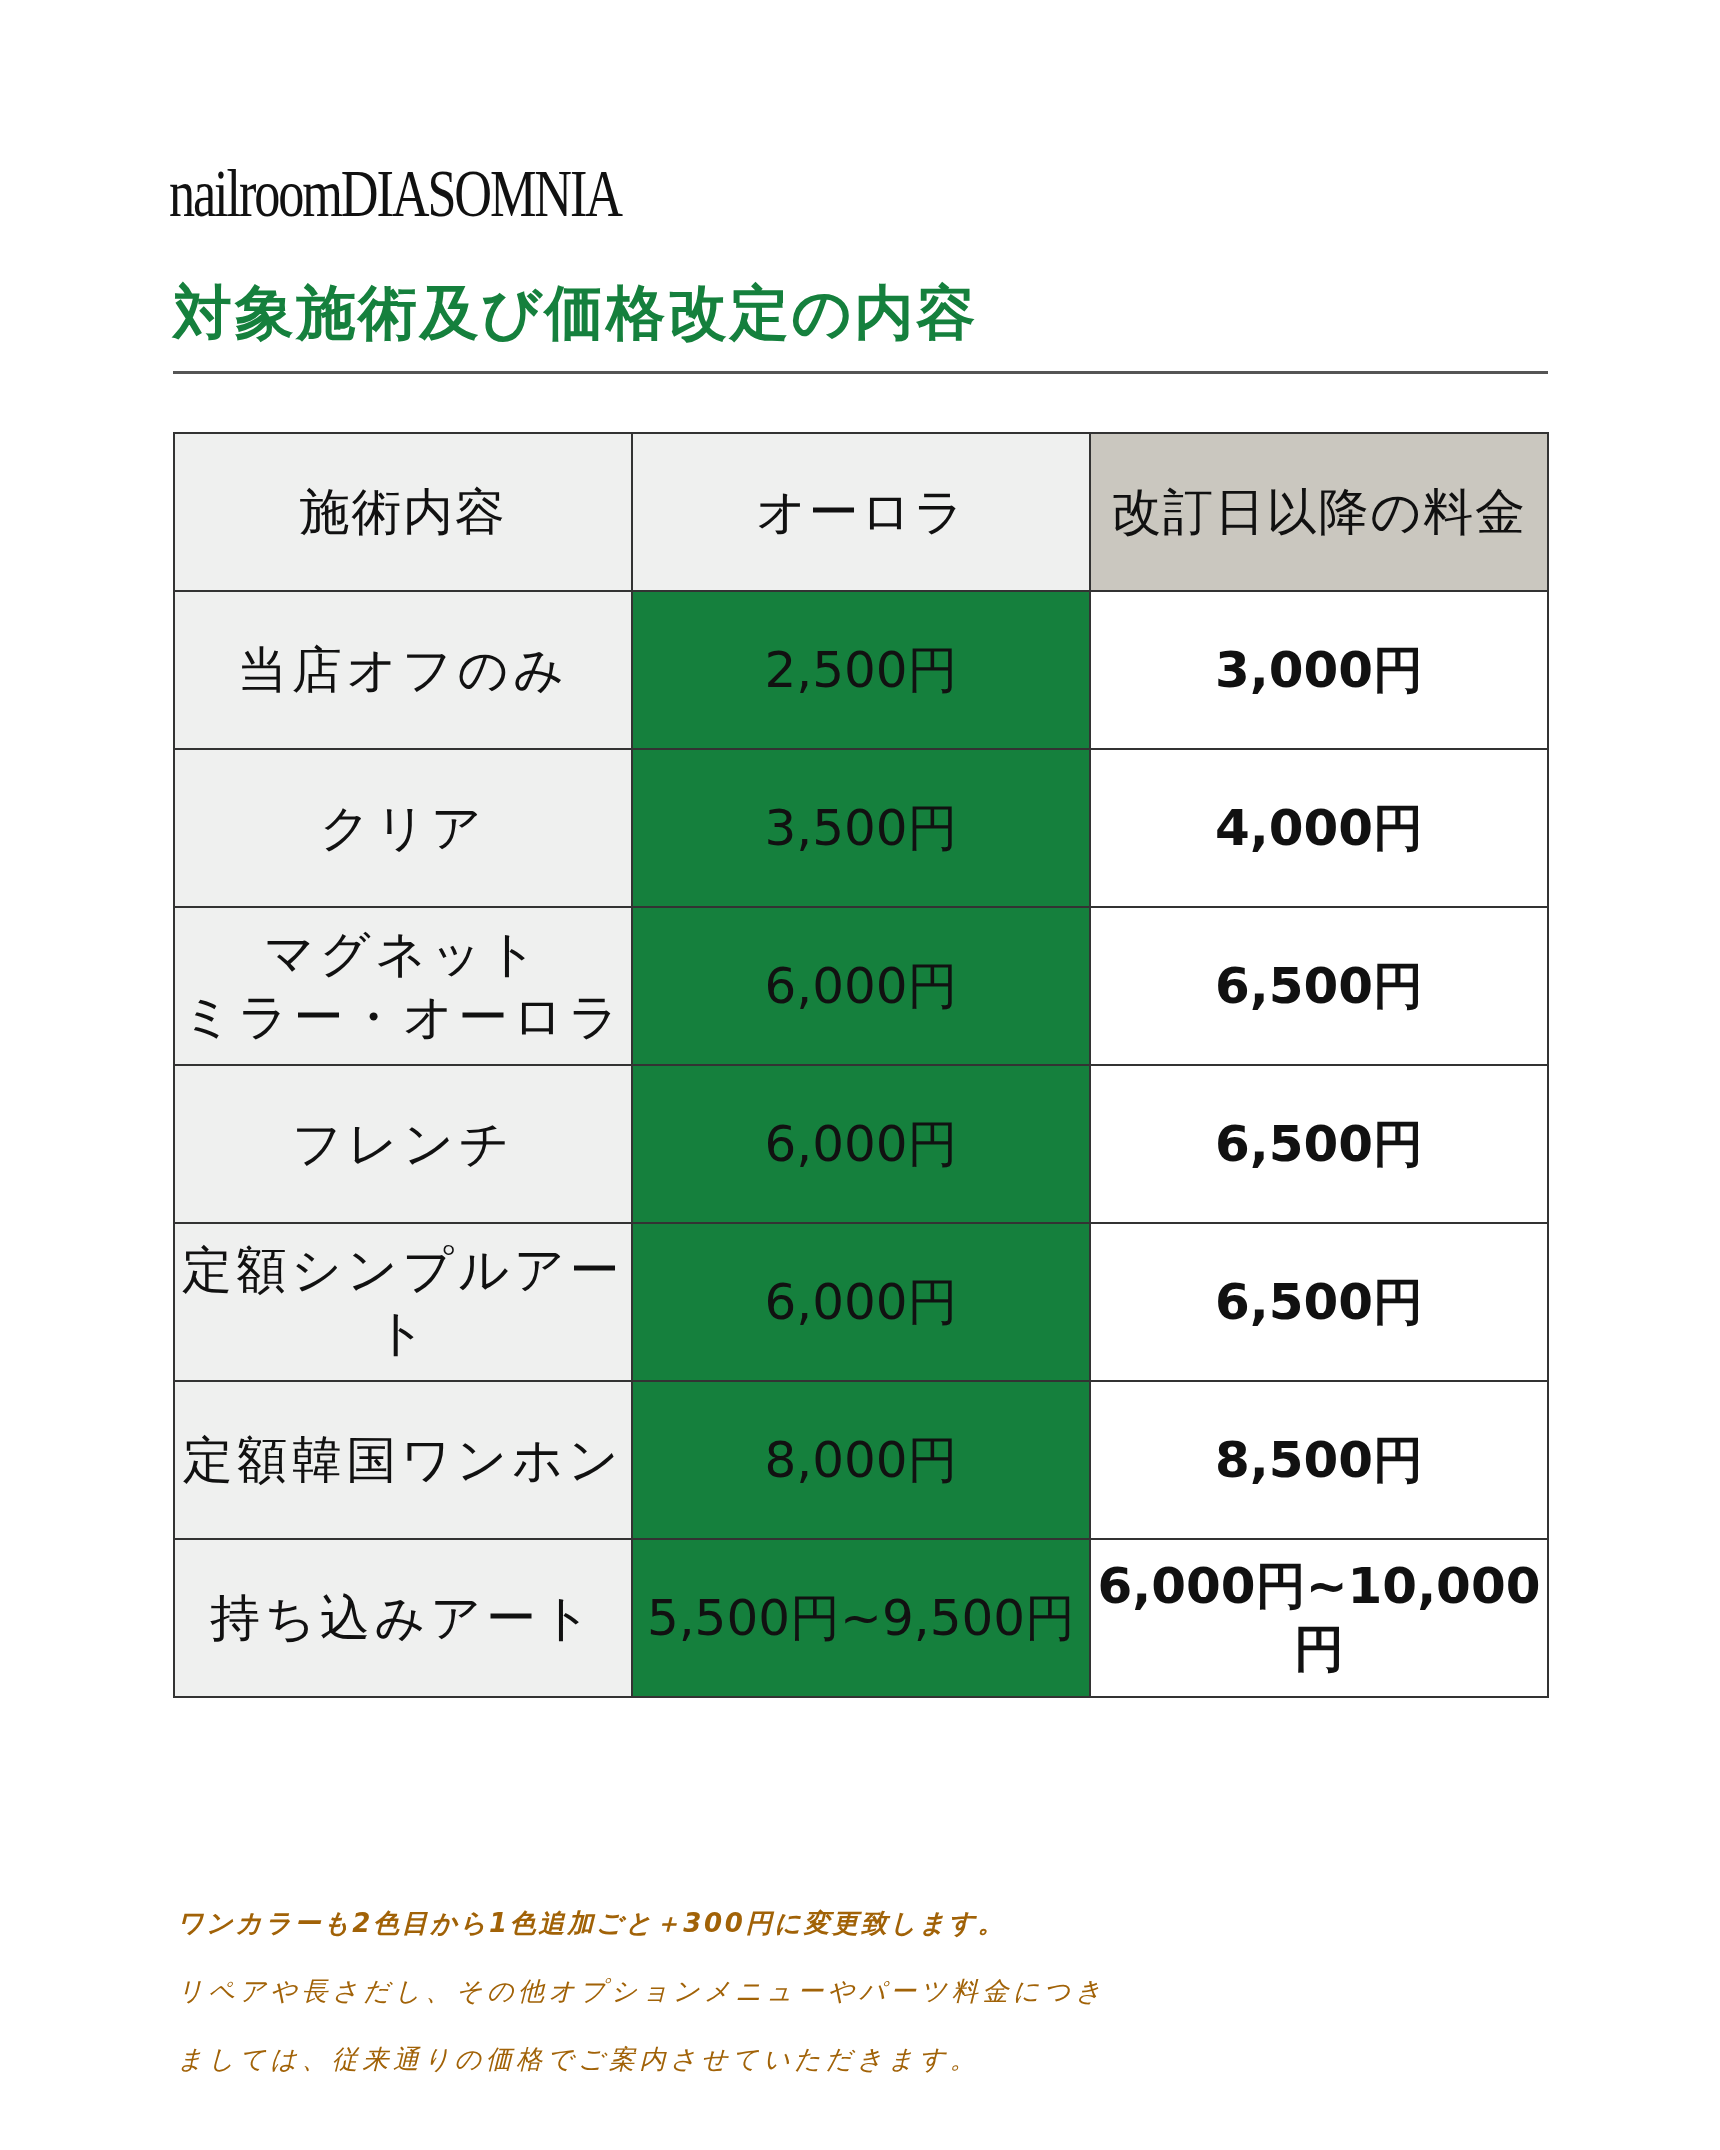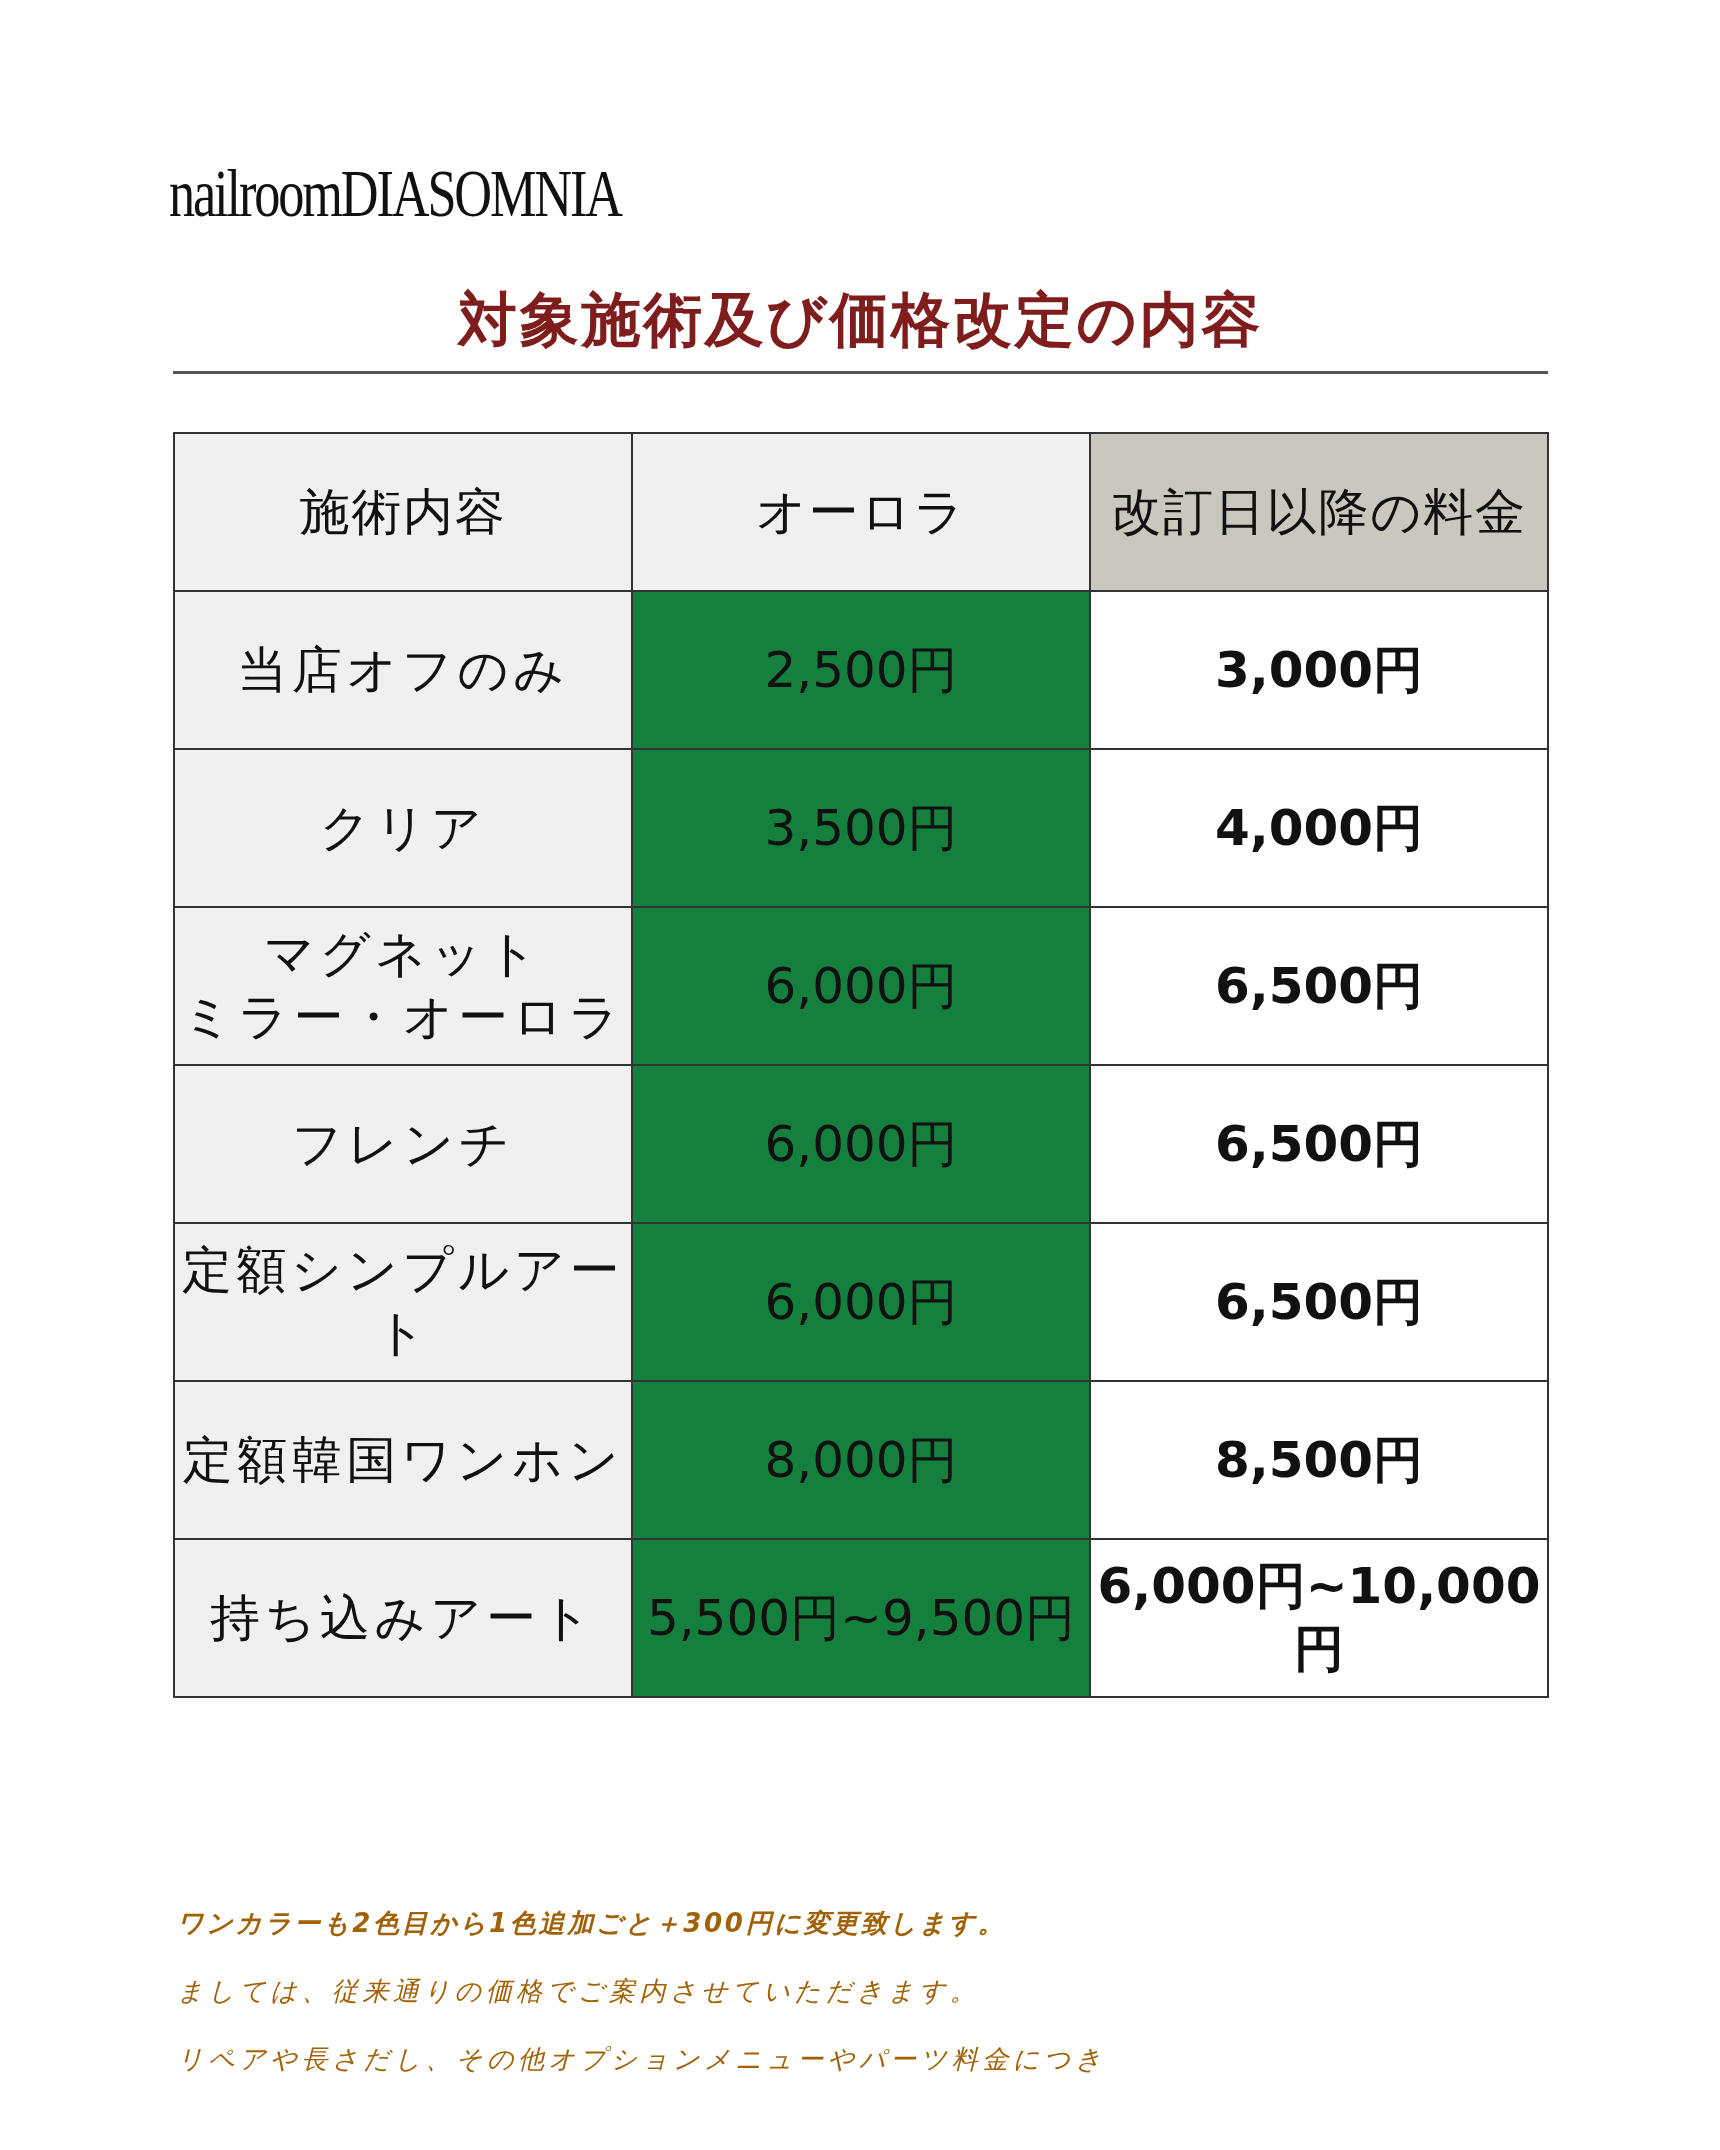--- a/index.html
+++ b/index.html
@@ -25,27 +25,27 @@
       letter-spacing: -2.7px;
       transform: scaleX(0.78);
       transform-origin: left center;
       color: #111111;
       white-space: nowrap;
     }
     .page-title {
       position: absolute;
       left: 173px;
       width: 1375px;
-      top: 282px;
-      text-align: center;
+      top: 275px;
+      text-align: left;
       font-size: 59px;
       line-height: 76px;
       font-weight: bold;
       letter-spacing: 2.7px;
-      color: #7f1d1d;
+      color: #15803d;
       white-space: nowrap;
     }
     .title-rule {
       position: absolute;
       left: 173px;
       top: 371px;
       width: 1375px;
       height: 2.7px;
       background: #555555;
     }
@@ -169,16 +169,16 @@
           <span class="line">持ち込みアート</span>
         </td>
       <td class="current">5,500円~9,500円</td>
       <td class="new">6,000円~10,000円</td>
     </tr>
   </tbody>
 </table>
 
 <div class="notes">
   <div class="note bold">ワンカラーも2色目から1色追加ごと＋300円に変更致します。</div>
+  <div class="note">リペアや長さだし、その他オプションメニューやパーツ料金につき</div>
   <div class="note">ましては、従来通りの価格でご案内させていただきます。</div>
-  <div class="note">リペアや長さだし、その他オプションメニューやパーツ料金につき</div>
 </div>
 
 
 </body></html>

